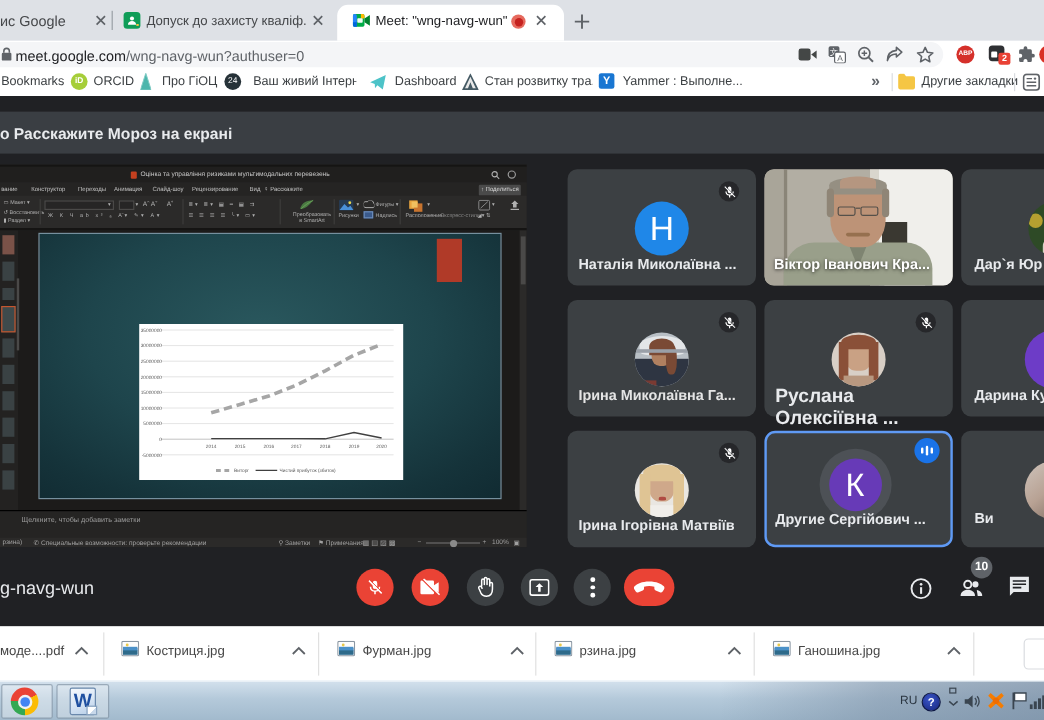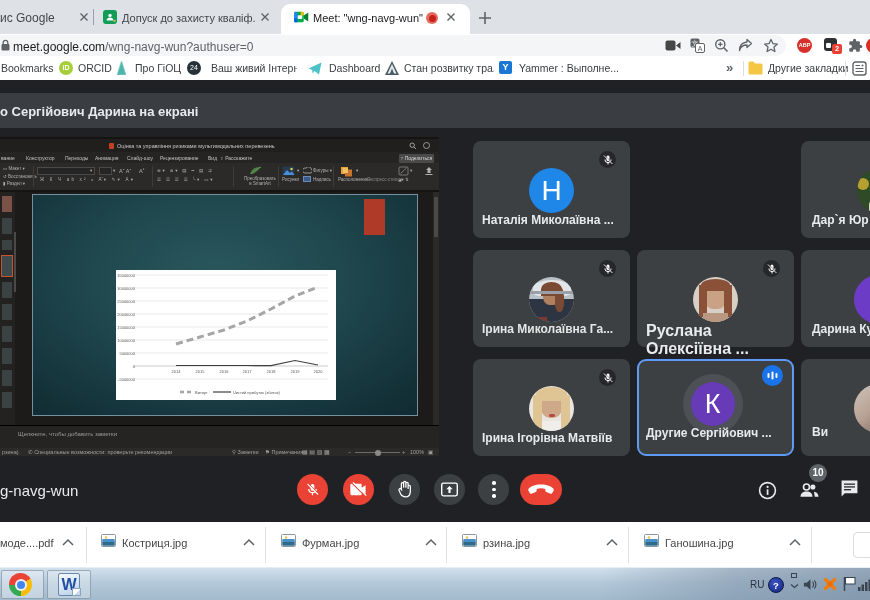--- a/index.html
+++ b/index.html
@@ -136,21 +136,21 @@
     <svg class="abs" style="left:852px;top:4px" width="15" height="15" viewBox="0 0 15 15">
         <rect x="1" y="1" width="13" height="13" rx="2.5" fill="none" stroke="#5f6368" stroke-width="1.4"></rect>
         <path d="M3.5 4.5 H8 M3.5 7.5 H11.5 M3.5 10.5 H11.5" stroke="#5f6368" stroke-width="1.2"></path>
         <circle cx="10.5" cy="4.5" r="1" fill="#5f6368"></circle>
       </svg>
   </div>
 
   <div class="abs" style="left:0;top:80px;width:870px;height:442px;background:#202124;">
 
     <div class="abs" style="left:0;top:13px;width:870px;height:35px;background:#3a3e43;"></div>
-    <div class="abs" style="left:0;top:24px;width:400px;font-size:13px;font-weight:bold;color:#e8eaed;">о Сергійович Дарина на екрані</div>
+    <div class="abs" style="left:0;top:24px;width:400px;font-size:13px;font-weight:bold;color:#e8eaed;">о Расскажите Мороз на екрані</div>
   </div>
 
   <div class="abs" style="left:0;top:137px;width:439px;height:319px;background:#252423;overflow:hidden;">
 
     <div class="abs" style="left:0;top:0;width:439px;height:2px;background:#151413;"></div>
     <div class="abs" style="left:0;top:2px;width:439px;height:13px;background:#201f1e;">
       <div class="abs" style="left:109px;top:4px;width:5px;height:6px;background:#c4401f;border-radius:1px;"></div>
       <div class="abs" style="left:117px;top:3.5px;font-size:5.5px;color:#c8c8c8;">Оцінка та управління ризиками мультимодальних перевезень</div>
       <svg class="abs" style="left:409px;top:3px" width="8" height="8" viewBox="0 0 8 8">
           <circle cx="3.2" cy="3.2" r="2.2" fill="none" stroke="#b0b0b0" stroke-width="0.9"></circle>
@@ -322,20 +322,43 @@
       </div>
     <div class="abs" style="left:9px;top:72px;font-size:12px;font-weight:bold;color:#e8eaed;">Наталія Миколаївна ...</div>
     <div class="abs" style="left:126px;top:10px;width:17px;height:17px;border-radius:50%;background:rgba(32,33,36,.8);"></div>
     <svg class="abs" style="left:128.5px;top:12.5px" width="12" height="12" viewBox="0 0 24 24">
         <path fill="#fff" d="M12 14a3 3 0 0 0 3-3V6a3 3 0 0 0-6 0v5a3 3 0 0 0 3 3zm5-3a5 5 0 0 1-10 0H5a7 7 0 0 0 6 6.9V21h2v-3.1A7 7 0 0 0 19 11z"></path>
         <path stroke="#fff" stroke-width="2" d="M4 3 L21 20"></path>
         <path stroke="#3c4043" stroke-width="1" d="M5.4 2.6 L22.4 19.6"></path>
       </svg>
   </div>
 
+  <div class="abs" style="left:637px;top:141px;width:157px;height:97px;border-radius:8px;overflow:hidden;background:#b2aea3;">
+    <div class="abs" style="left:95px;top:0;width:62px;height:97px;background:#f0efeb;"></div>
+    <div class="abs" style="left:88px;top:0;width:7px;height:97px;background:#d9d6cd;"></div>
+    <div class="abs" style="left:16px;top:0;width:3px;height:97px;background:#8a8578;"></div>
+    <div class="abs" style="left:0px;top:0;width:16px;height:97px;background:#a9a599;"></div>
+    <div class="abs" style="left:98px;top:44px;width:21px;height:32px;background:#3a3831;"></div>
+    <div class="abs" style="left:100px;top:70px;width:34px;height:27px;background:#dddbd2;"></div>
+
+    <div class="abs" style="left:16px;top:61px;width:124px;height:36px;background:#999f8a;border-radius:26px 22px 0 0;"></div>
+    <div class="abs" style="left:70px;top:62px;width:16px;height:20px;background:#7e8471;clip-path:polygon(50% 100%, 0 0, 100% 0);"></div>
+
+    <div class="abs" style="left:55px;top:9px;width:46px;height:56px;background:#bd9377;border-radius:42% 42% 40% 40%;"></div>
+    <div class="abs" style="left:54px;top:7px;width:48px;height:14px;background:#958f82;border-radius:45% 45% 0 0;"></div>
+    <div class="abs" style="left:63px;top:6px;width:30px;height:10px;background:#b59680;border-radius:45% 45% 0 0;"></div>
+    <div class="abs" style="left:52px;top:16px;width:6px;height:24px;background:#8f8576;border-radius:3px;"></div>
+    <div class="abs" style="left:98px;top:16px;width:6px;height:24px;background:#8f8576;border-radius:3px;"></div>
+
+    <div class="abs" style="left:61px;top:31px;width:15px;height:8px;border:1px solid #55504a;border-radius:2px;"></div>
+    <div class="abs" style="left:80px;top:31px;width:15px;height:8px;border:1px solid #55504a;border-radius:2px;"></div>
+    <div class="abs" style="left:76px;top:32px;width:4px;height:1px;background:#55504a;"></div>
+    <div class="abs" style="left:68px;top:53px;width:20px;height:2.5px;background:#96704f;border-radius:2px;"></div>
+    <div class="abs" style="left:8px;top:72px;font-size:12px;font-weight:bold;color:#fff;text-shadow:0 1px 3px rgba(0,0,0,.7);">Віктор Іванович Кра...</div>
+  </div>
 
   <div class="abs" style="left:801px;top:141px;width:157px;height:97px;background:#3c4043;border-radius:8px;">
     <div class="abs" style="left:56px;top:27px;width:45px;height:45px;border-radius:50%;overflow:hidden;background:#2e4a26;">
 
       <div class="abs" style="left:0px;top:10px;width:12px;height:12px;background:#b5a030;border-radius:50%;"></div>
       <div class="abs" style="left:12px;top:28px;width:28px;height:20px;background:#d8d2c6;border-radius:45% 45% 0 0;"></div>
 
     </div>
     <div class="abs" style="left:11px;top:72px;font-size:12px;font-weight:bold;color:#e8eaed;">Дар`я Юр</div>
   </div>

